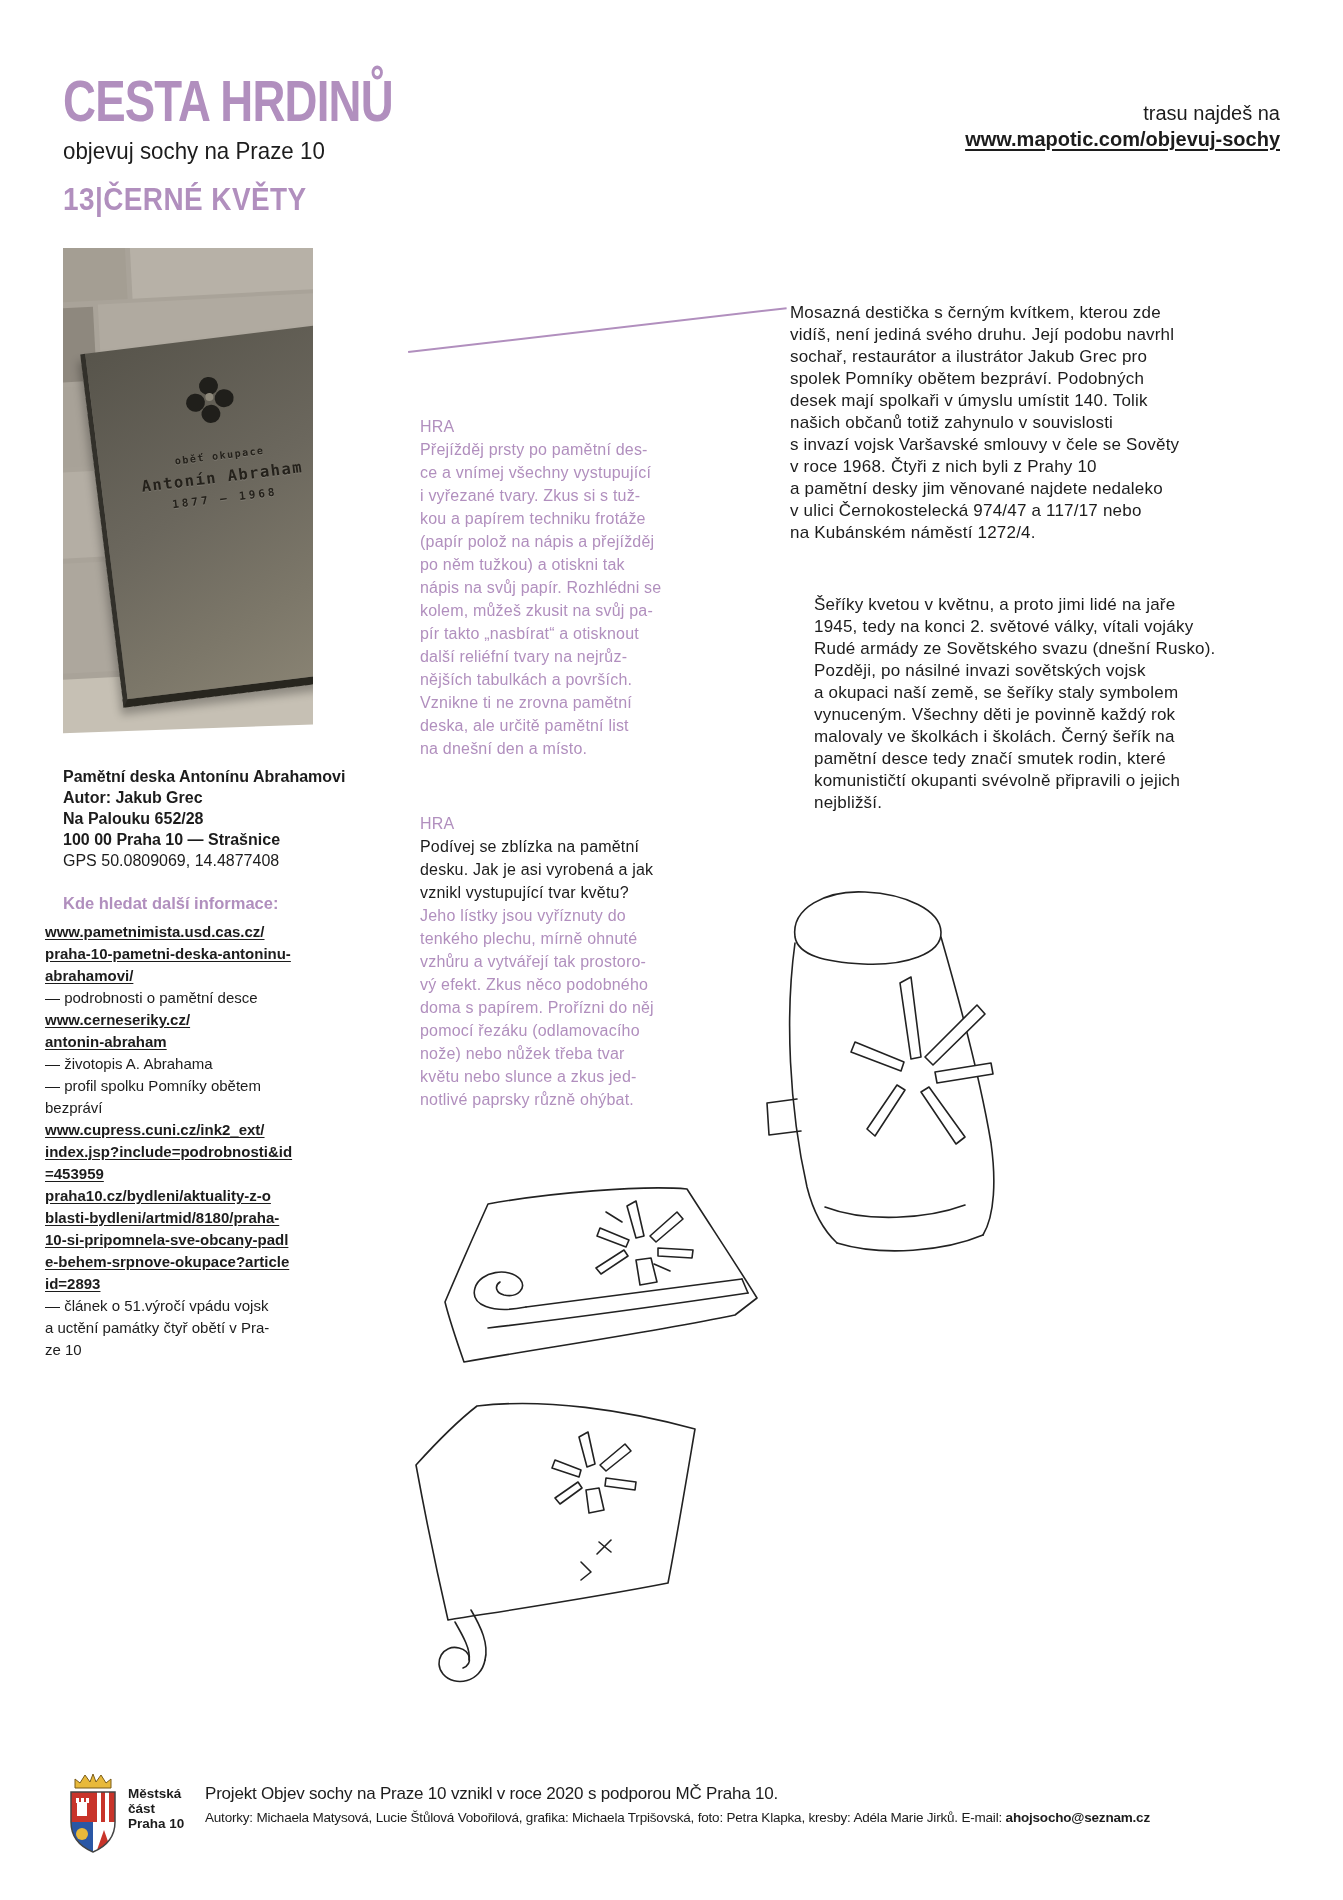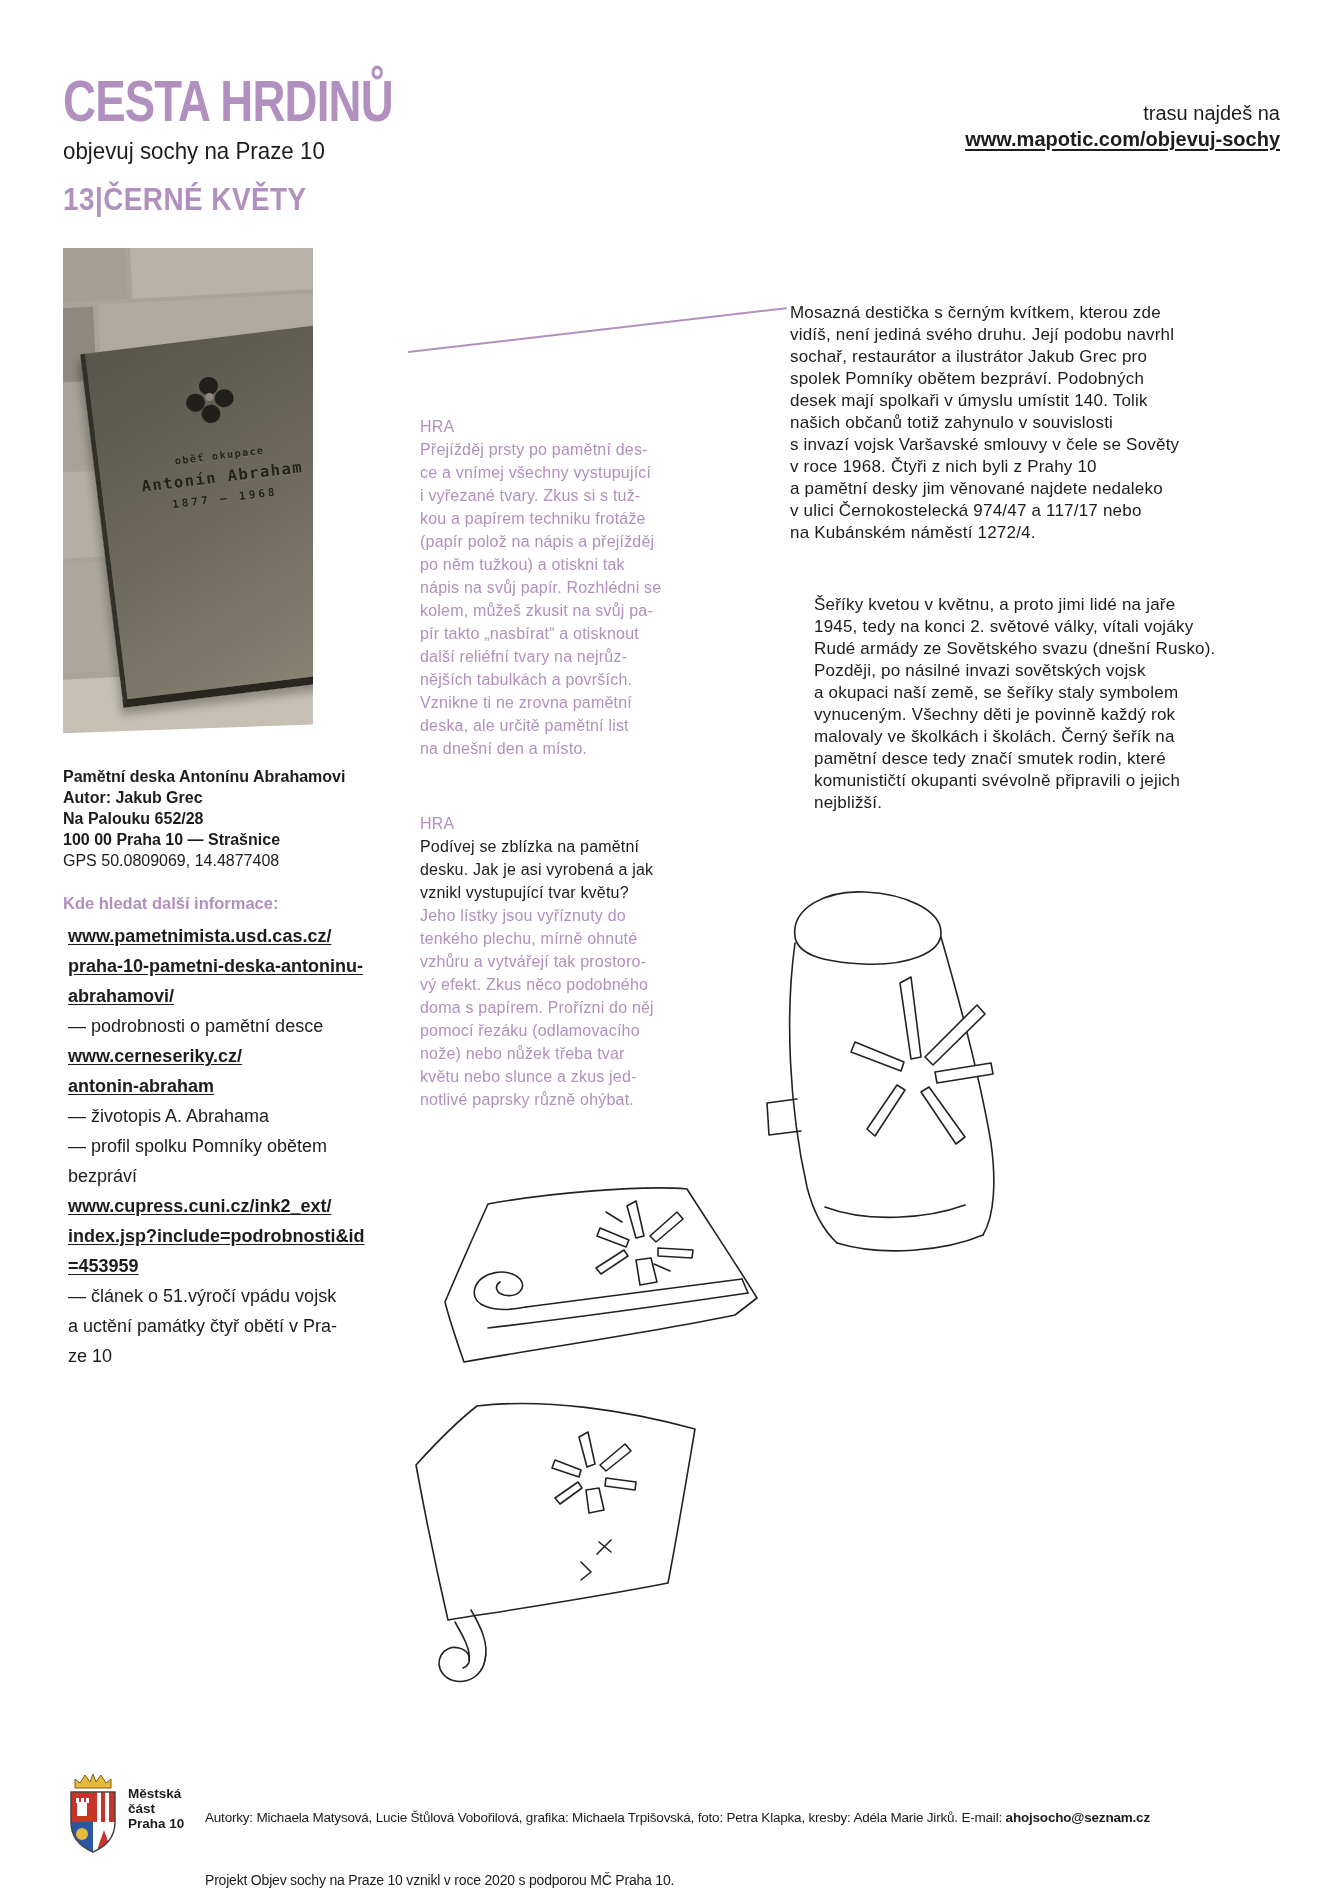--- a/index.html
+++ b/index.html
@@ -53,21 +53,21 @@
   .pl1{font-size:10px;letter-spacing:1.5px;font-weight:700;}
   .pl2{font-size:15.5px;font-weight:700;letter-spacing:1.5px;margin-top:7px;}
   .pl3{font-size:11px;letter-spacing:3px;font-weight:700;margin-top:6px;}
   .photo-cut{position:absolute;left:-14px;bottom:-28px;width:130%;height:46px;background:#fff;transform:rotate(-2deg);}
 
   
   .caption{left:63px;top:766px;font-size:16px;line-height:21px;}
   .caption .b{font-weight:700;display:block;}
   .caption .gps{display:block;}
   .info-heading{left:63px;top:894px;font-size:16.5px;font-weight:700;color:var(--purple);}
-  .links{left:68px;top:921px;font-size:18px;line-height:30px;}
+  .links{left:45px;top:921px;font-size:15px;line-height:22px;}
   .links .lnk{display:block;font-weight:700;text-decoration:underline;text-underline-offset:2px;white-space:pre;}
   .links .dsc{display:block;white-space:pre;}
 
   
   .leader-line{
     left:408px;top:351px;width:381px;height:0;
     border-top:2.5px solid var(--purple);
     transform:rotate(-6.6deg);transform-origin:0 0;
   }
   .game{color:var(--purple);font-weight:400;font-size:16px;line-height:23px;letter-spacing:.2px;}
@@ -81,21 +81,21 @@
   .article{font-size:17px;line-height:22px;letter-spacing:.2px;white-space:pre;}
   .article1{left:790px;top:302px;}
   .article2{left:790px;top:594px;margin-left:24px;}
 
   
   .sketch path{fill:none;stroke:#222;stroke-width:1.6;stroke-linecap:round;stroke-linejoin:round;}
   .sketch path.ray{fill:#ffffff;}
 
   
   .logo-caption{left:128px;top:1786px;font-size:13.5px;font-weight:700;line-height:15px;white-space:pre;}
-  .credit1{left:205px;top:1872px;font-size:14px;letter-spacing:-.2px;}
+  .credit1{left:205px;top:1784px;font-size:17px;letter-spacing:-.2px;}
   .credit2{left:205px;top:1810px;font-size:13.5px;letter-spacing:-.2px;}
   .credit2 .email{font-weight:700;}
 </style>
 </head>
 <body>
 
 <div class="abs main-title">CESTA HRDINŮ</div>
 <div class="abs subtitle">objevuj sochy na Praze 10</div>
 <div class="abs header-right">
   <div class="map-hint">trasu najdeš na</div>
@@ -150,20 +150,25 @@
 abrahamovi/</span>
   <span class="dsc">— podrobnosti o pamětní desce</span>
   <span class="lnk">www.cerneseriky.cz/
 antonin-abraham</span>
   <span class="dsc">— životopis A. Abrahama</span>
   <span class="dsc">— profil spolku Pomníky obětem
 bezpráví</span>
   <span class="lnk">www.cupress.cuni.cz/ink2_ext/
 index.jsp?include=podrobnosti&amp;id
 =453959</span>
+  <span class="lnk">praha10.cz/bydleni/aktuality-z-o
+blasti-bydleni/artmid/8180/praha-
+10-si-pripomnela-sve-obcany-padl
+e-behem-srpnove-okupace?article
+id=2893</span>
   <span class="dsc">— článek o 51.výročí vpádu vojsk
 a uctění památky čtyř obětí v Pra-
 ze 10</span>
 </div>
 
 <div class="abs leader-line"></div>
 
 <div class="abs game game1">
   <span class="game-label">HRA</span>
   <span class="game-text">Přejížděj prsty po pamětní des-

